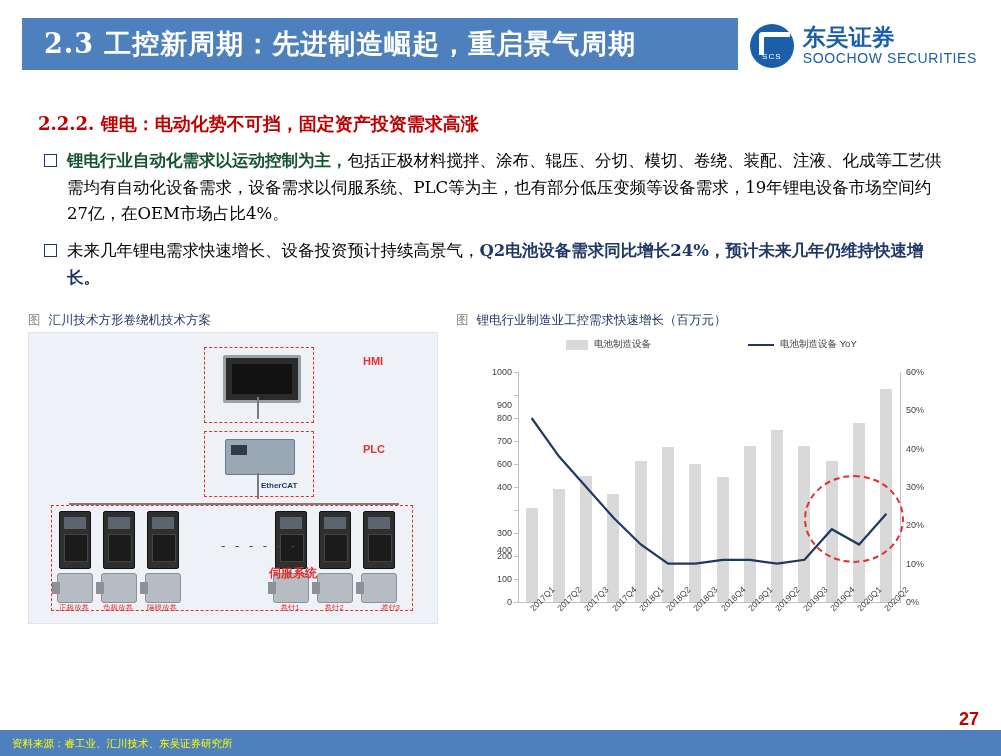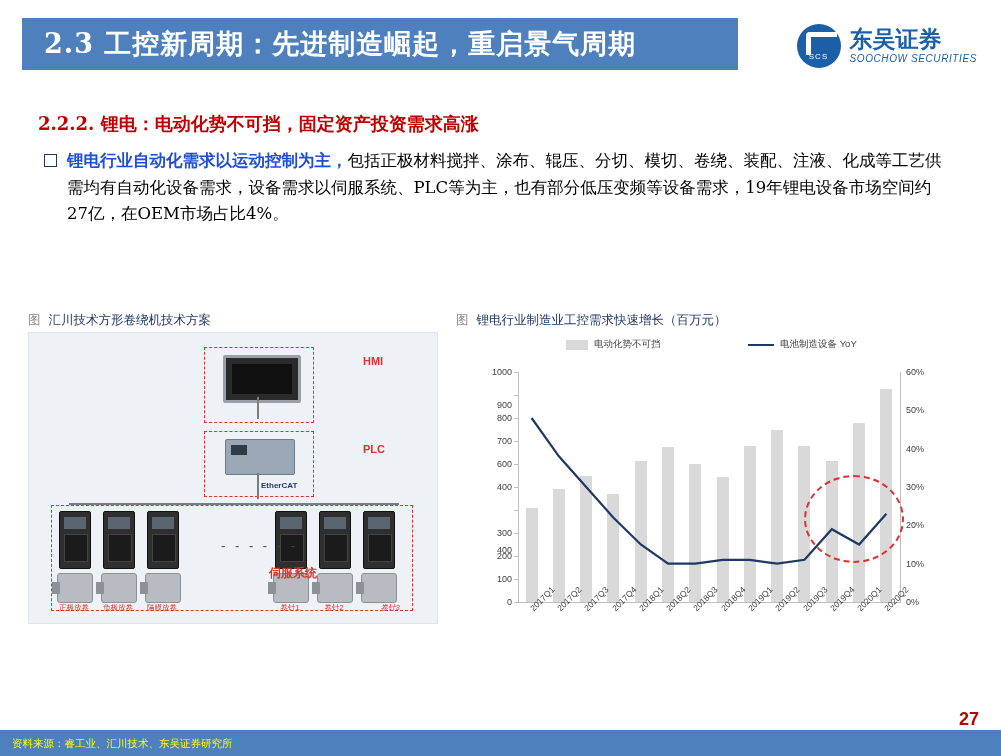--- a/index.html
+++ b/index.html
@@ -35,40 +35,40 @@
     content:"SCS";position:absolute;left:0;right:0;bottom:7px;
     text-align:center;color:#ffffff;font-size:8px;letter-spacing:1px;
   }
   .logo-mark:before{
     content:"";position:absolute;left:9px;top:8px;width:26px;height:18px;
     border-left:5px solid #ffffff;border-top:5px solid #ffffff;
     border-top-left-radius:4px;
   }
   .logo-txt-cn{color:#1a5fa8;font-size:23px;font-weight:bold;line-height:1.05;
     font-family:"DejaVu Serif","Liberation Serif",serif;}
-  .logo-txt-en{color:#1a5fa8;font-size:10px;letter-spacing:.6px;line-height:1.3;font-style:italic;}
+  .logo-txt-en{color:#1a5fa8;font-size:14px;letter-spacing:.6px;line-height:1.3;}
 
   
   .sub-title{
     position:absolute;left:38px;top:112px;
     color:#c00000;font-size:18px;font-weight:bold;
     font-family:"DejaVu Serif","Liberation Serif",serif;
   }
   .bullet{
     position:absolute;display:flex;align-items:flex-start;
     font-family:"DejaVu Serif","Liberation Serif",serif;
   }
   .bullet .sq{
     width:11px;height:11px;border:1.6px solid #1f3864;
     margin:6px 10px 0 0;flex:0 0 auto;
   }
   .bullet .txt{font-size:16.5px;line-height:1.62;color:#000000;}
   .b1{left:44px;top:148px;width:900px;}
   .b2{left:44px;top:238px;width:900px;}
-  .bold-navy{font-weight:bold;color:#1d4ed8;}
+  .bold-navy{font-weight:bold;color:#14532d;}
   .bold-blue{font-weight:bold;color:#1f3864;}
 
   
   .fig-cap{
     position:absolute;font-size:12.5px;color:#404040;
     font-family:"DejaVu Serif","Liberation Serif",serif;
   }
   .fig-cap .tag{color:#8a8a8a;margin-right:8px;}
   .fig-cap .cap{color:#1f3864;}
   #capLeft{left:28px;top:312px;}
@@ -153,20 +153,24 @@
     </div>
   </div>
 
   <div class="sub-title">2.2.2. 锂电：电动化势不可挡，固定资产投资需求高涨</div>
 
   <div class="bullet b1">
     <span class="sq"></span>
     <span class="txt"><span class="bold-navy">锂电行业自动化需求以运动控制为主，</span><span>包括正极材料搅拌、涂布、辊压、分切、模切、卷绕、装配、注液、化成等工艺供需均有自动化设备需求，设备需求以伺服系统、PLC等为主，也有部分低压变频等设备需求，19年锂电设备市场空间约27亿，在OEM市场占比4%。</span></span>
   </div>
 
+  <div class="bullet b2">
+    <span class="sq"></span>
+    <span class="txt"><span>未来几年锂电需求快速增长、设备投资预计持续高景气，</span><span class="bold-blue">Q2电池设备需求同比增长24%，预计未来几年仍维持快速增长。</span></span>
+  </div>
 
   <div class="fig-cap" id="capLeft">
     <span class="tag">图</span><span class="cap">汇川技术方形卷绕机技术方案</span>
   </div>
   <div class="fig-cap" id="capRight">
     <span class="tag">图</span><span class="cap">锂电行业制造业工控需求快速增长（百万元）</span>
   </div>
 
   <div class="fig-left">
     <div class="dash-box hmi-box"></div>
@@ -204,21 +208,21 @@
     <div class="mlbl" style="left:280px;">卷针2</div>
     <div class="mlbl" style="left:336px;font-style:italic;">卷针3</div>
 
     <div class="dots">- - - - - -</div>
     <div class="lbl-red servo-lbl">伺服系统</div>
   </div>
 
   <div class="fig-right">
     <div class="legend" style="left:110px;">
       <span class="lg-swatch"></span>
-      <span>电动化势不可挡</span>
+      <span>电池制造设备</span>
     </div>
     <div class="legend" style="left:292px;">
       <span class="lg-line"></span>
       <span>电池制造设备 YoY</span>
     </div>
 
     <div class="axis-y"></div>
     <div class="axis-y2"></div>
     <div class="axis-x"></div>
 

